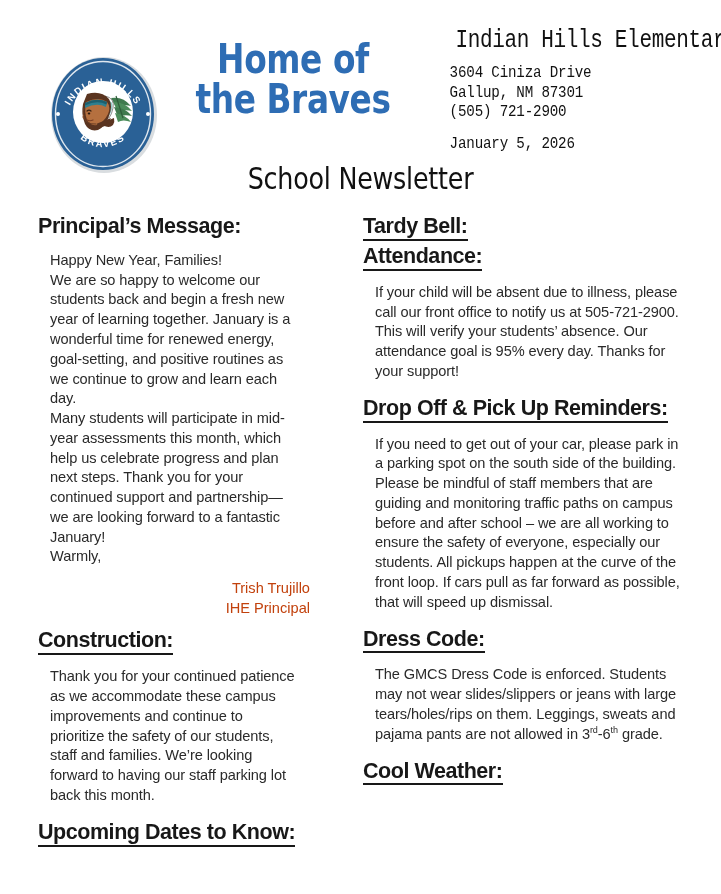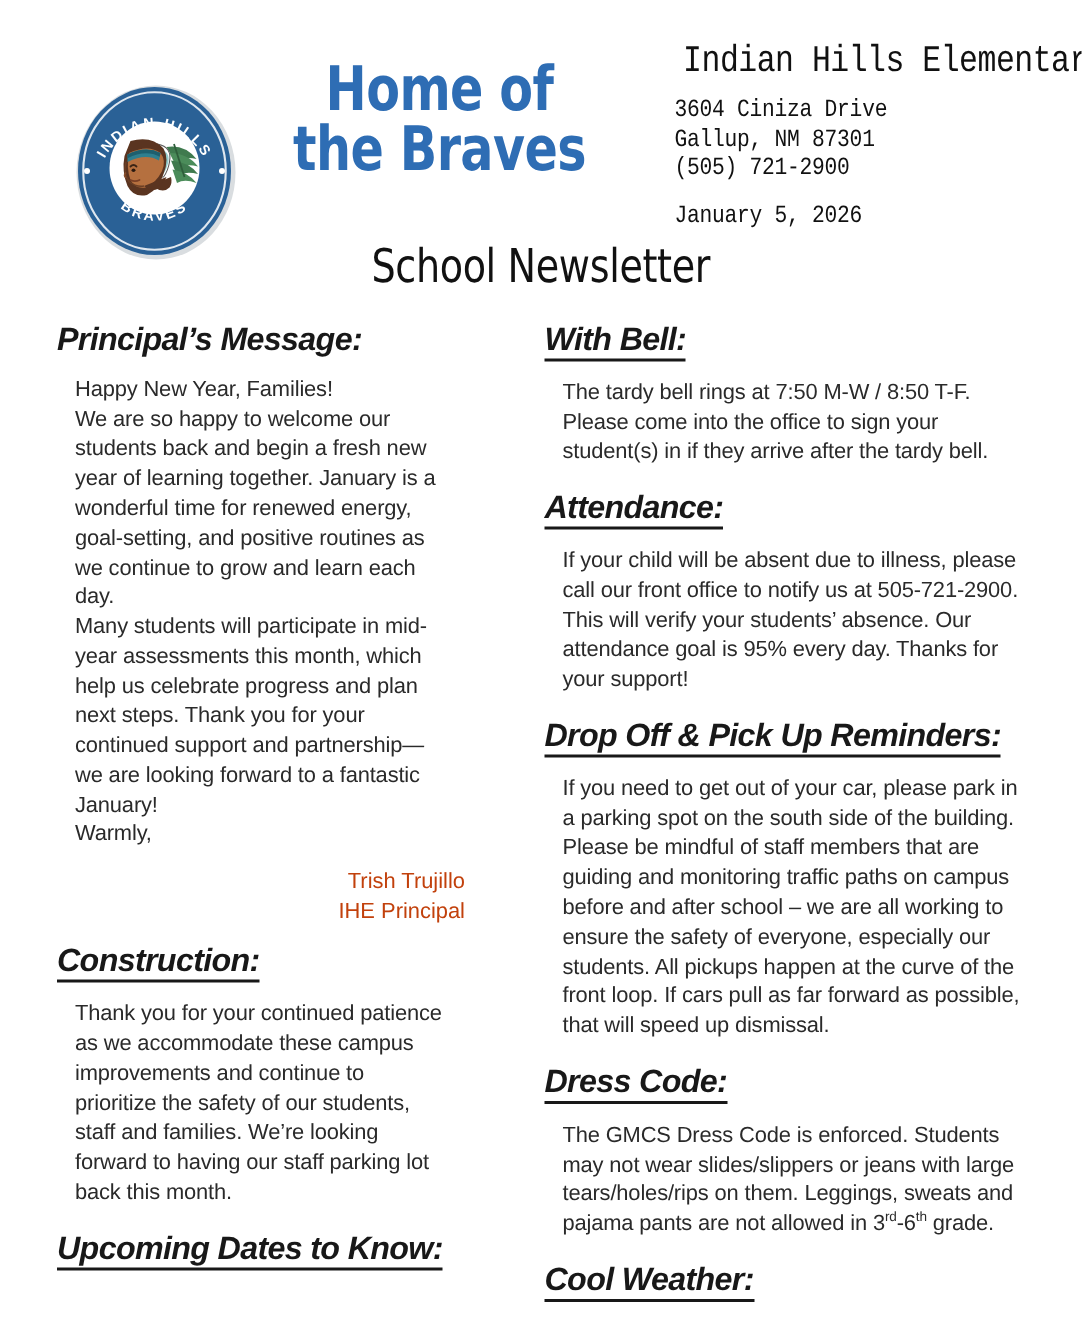--- a/index.html
+++ b/index.html
@@ -125,21 +125,21 @@
     letter-spacing: -0.45px;
     color: #181818;
     display: inline-block;
     border-bottom: 2px solid #181818;
     padding-bottom: 0px;
   }
   h2.sec-head.no-rule {
     border-bottom: none;
   }
   .sec { margin-bottom: 1px; }
-  .sec-head-row { line-height: 1.1; margin-bottom: 1px; font-style: italic; }
+  .sec-head-row { line-height: 1.1; margin-bottom: 1px; }
 
   p.body-text {
     margin: 12px;
     font-size: 14.6px;
     line-height: 1.355;
     letter-spacing: -0.1px;
     color: #2a2a2a;
     white-space: pre-line;
   }
 
@@ -250,22 +250,21 @@
     <div class="sec">
       <div class="sec-head-row"><h2 class="sec-head">Upcoming Dates to Know:</h2></div>
 
     </div>
 
   </div>
 
   <div class="col-right">
 
     <div class="sec">
-      <div class="sec-head-row"><h2 class="sec-head">With Bell:</h2></div>
-      <p class="body-text">The tardy bell rings at 7:50 M-W / 8:50 T-F. Please come into the office to sign your student(s) in if they arrive after the tardy bell.</p>
+      <div class="sec-head-row"><h2 class="sec-head">Tardy Bell:</h2></div>
     </div>
 
     <div class="gap-xs"></div>
 
     <div class="sec">
       <div class="sec-head-row"><h2 class="sec-head">Attendance:</h2></div>
       <p class="body-text">If your child will be absent due to illness, please call our front office to notify us at 505-721-2900. This will verify your students’ absence. Our attendance goal is 95% every day. Thanks for your support!</p>
     </div>
 
     <div class="gap-xs"></div>

